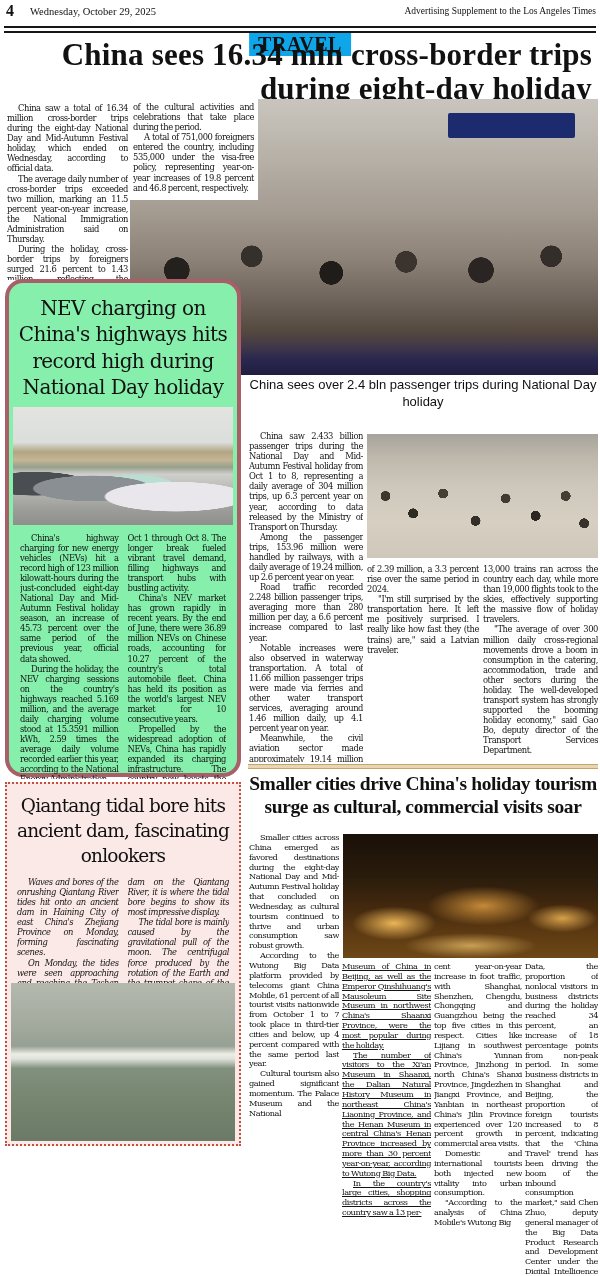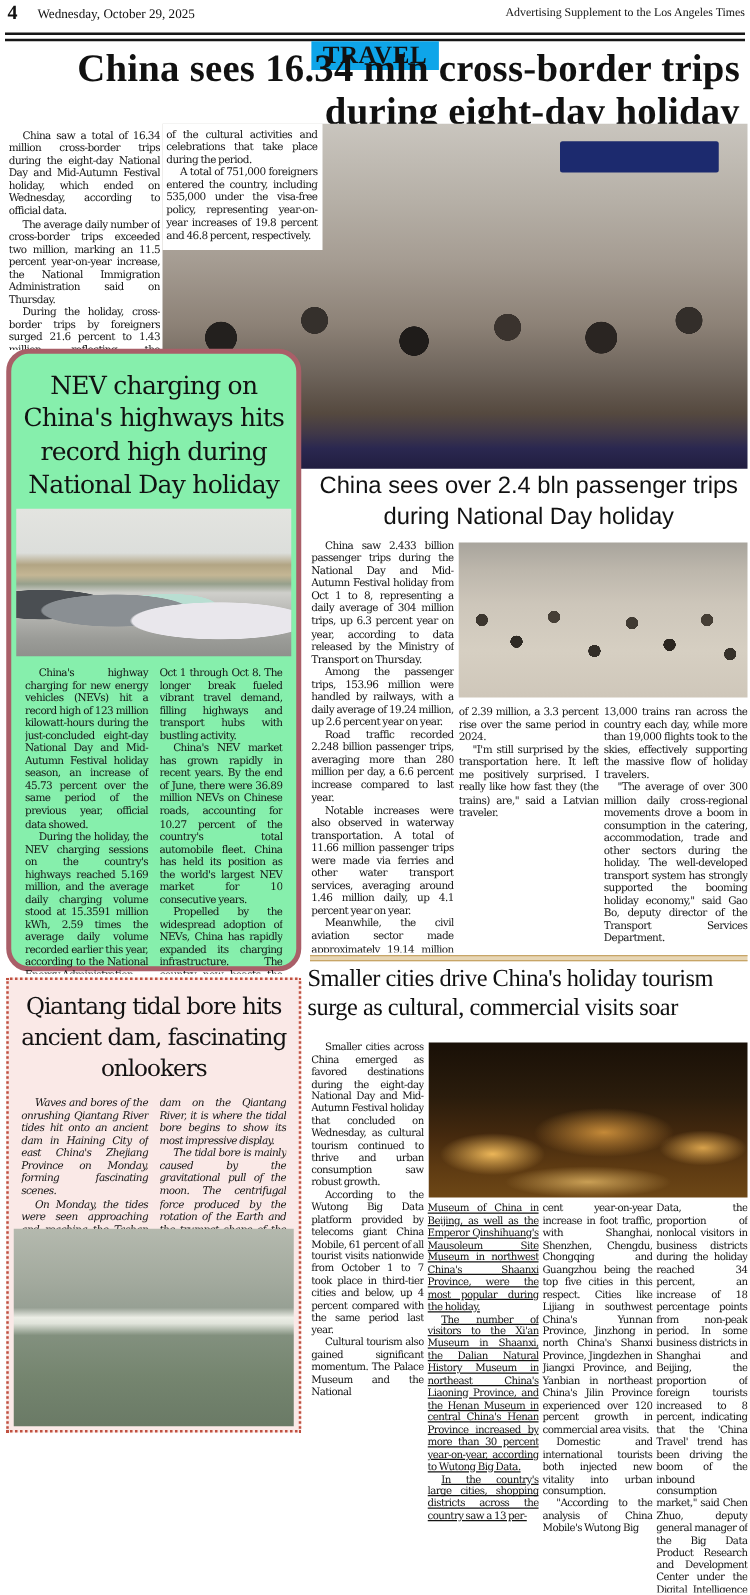--- a/index.html
+++ b/index.html
@@ -17,23 +17,23 @@
   .mh-supplement { position:absolute; right:0; top:4px; font-size:9.5px; }
   .mh-rule { position:absolute; left:0; right:0; top:24px; height:7px;
     border-top:2px solid #161616; border-bottom:2px solid #161616; }
   .mh-travel { position:absolute; left:50%; transform:translateX(-50%); top:7px;
     background:#0ea5e9; padding:0 9px; font-size:20px; font-weight:bold; letter-spacing:.5px;margin-top:24px; }
 
   
   .h-lead { position:absolute; left:8px; right:8px; top:38px; text-align:right;
     font-weight:bold; font-size:31px; line-height:1.1; letter-spacing:.2px; }
   .h-passenger { position:absolute; left:248px; top:377px; width:350px; text-align:center;
-    font-family:"Liberation Sans", sans-serif; font-weight:400; font-size:19px; line-height:1.3; }
-  .h-smaller { position:absolute; left:246px; top:772px; width:354px; 
-    font-weight:400; font-size:19.5px; letter-spacing:-0.4px; line-height:1.2; }
+    font-family:"Liberation Sans", sans-serif; font-weight:400; font-size:13px; line-height:1.3; }
+  .h-smaller { position:absolute; left:246px; top:772px; width:354px; text-align:center;
+    font-weight:700; font-size:19.5px; letter-spacing:-0.4px; line-height:1.2; }
 
   
   .bodytext { position:absolute; overflow:hidden; text-align:justify;
     font-family:"DejaVu Serif", serif; font-size:8.4px; line-height:1.2;
     letter-spacing:-0.45px; word-spacing:-0.4px; hyphens:auto; color:#141414; }
   .bodytext p { text-indent:11px; margin:0; }
   .bodytext p.noindent { text-indent:0; }
 
   .lead-col1 { left:7px;  top:103px; width:121px; height:177px; }
   .lead-col2 { left:130px; top:99px;  width:128px; background:#fff; padding:3px 4px 7px 3px; z-index:2; }

